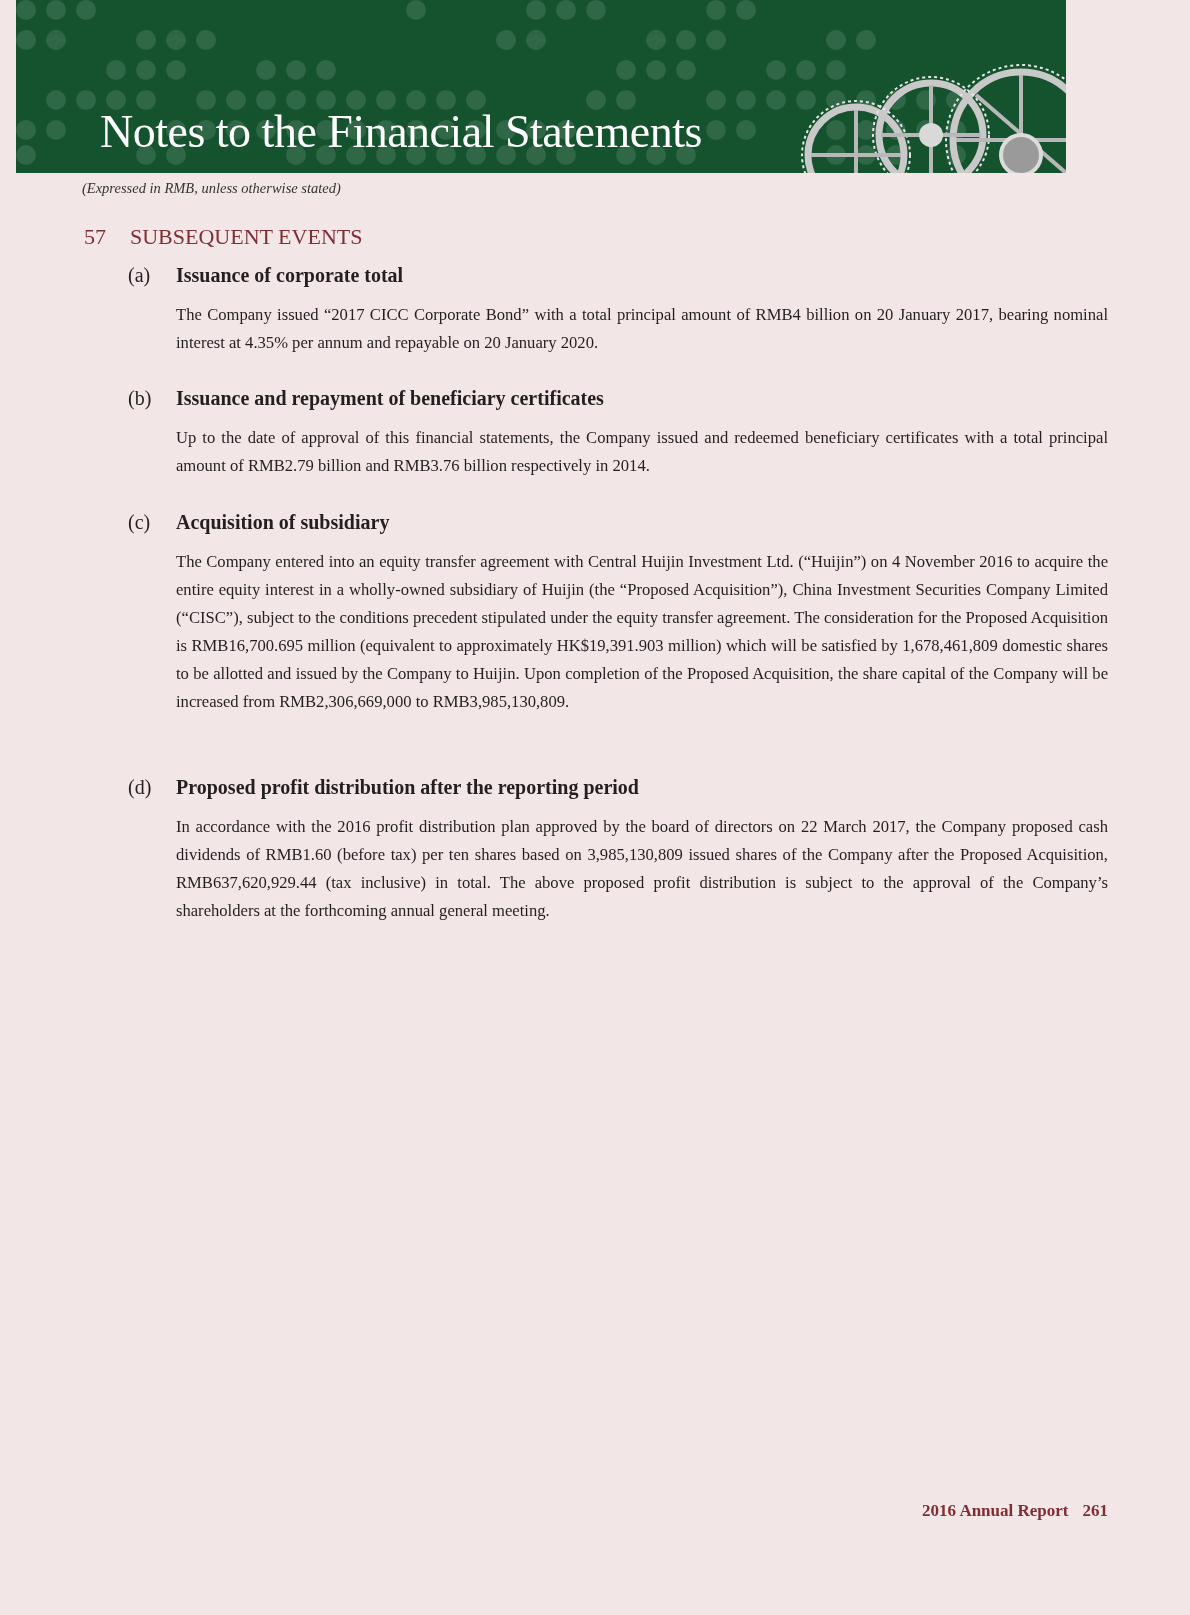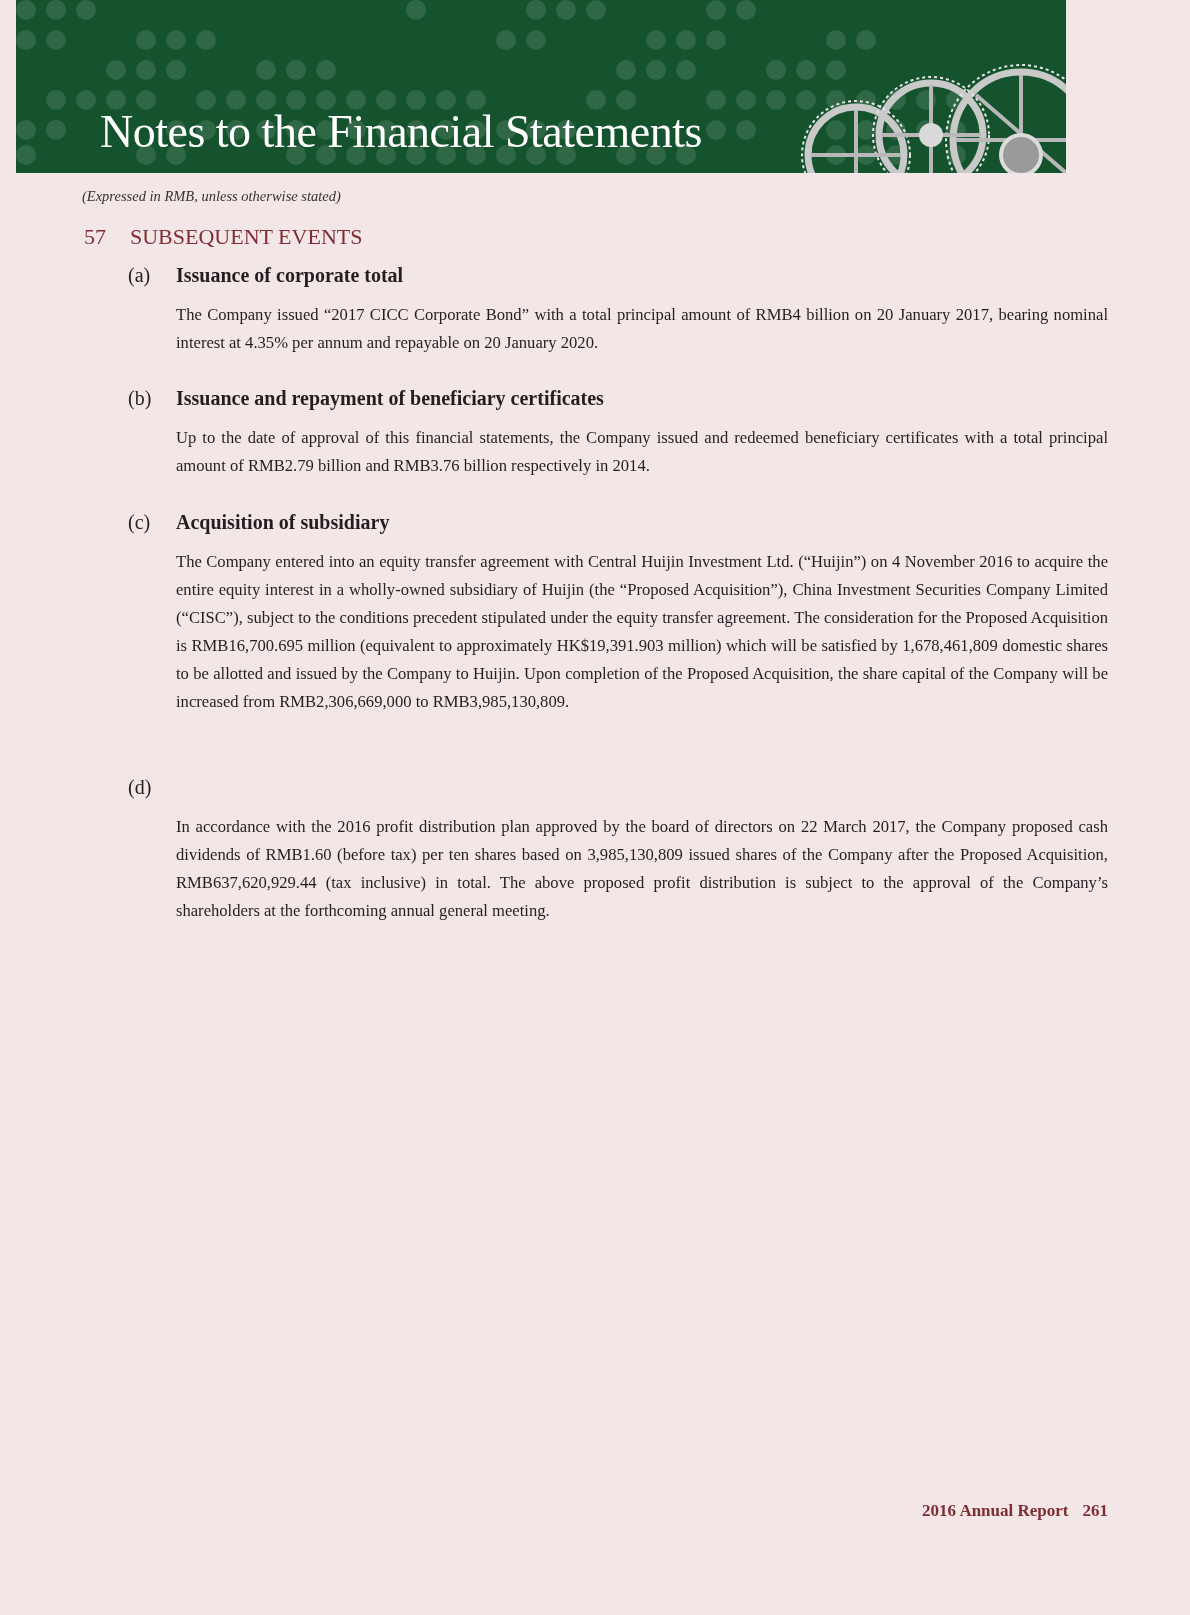--- a/index.html
+++ b/index.html
@@ -18,21 +18,21 @@
   }
   .dots { position: absolute; left: 0; top: 0; width: 1190px; height: 173px; }
   .banner-title {
     position: absolute; left: 84px; top: 105px;
     font-size: 46px; color: #ffffff; letter-spacing: -0.5px;
     font-family: "Liberation Serif", "DejaVu Serif", serif;
     white-space: nowrap;
   }
   .gears { position: absolute; right: 0; top: 40px; width: 280px; height: 133px; }
   .subtitle {
-    position: absolute; left: 82px; top: 188px;
+    position: absolute; left: 82px; top: 180px;
     font-style: italic; font-size: 14.5px; color: #333;
   }
   .section-heading {
     position: absolute; left: 84px; top: 224px;
     font-size: 22px; color: #7f2e33; font-weight: normal;
   }
   .section-heading .num { display: inline-block; width: 46px; }
   .sub {
     position: absolute; left: 128px; width: 980px;
   }
@@ -213,19 +213,20 @@
   <div class="sub-heading">
     <span class="letter">(c)</span>
     <span>Acquisition of subsidiary</span>
   </div>
   <div class="sub-body">The Company entered into an equity transfer agreement with Central Huijin Investment Ltd. (“Huijin”) on 4 November 2016 to acquire the entire equity interest in a wholly-owned subsidiary of Huijin (the “Proposed Acquisition”), China Investment Securities Company Limited (“CISC”), subject to the conditions precedent stipulated under the equity transfer agreement. The consideration for the Proposed Acquisition is RMB16,700.695 million (equivalent to approximately HK$19,391.903 million) which will be satisfied by 1,678,461,809 domestic shares to be allotted and issued by the Company to Huijin. Upon completion of the Proposed Acquisition, the share capital of the Company will be increased from RMB2,306,669,000 to RMB3,985,130,809.</div>
 </div>
 
 <div class="sub" style="top:776px;">
   <div class="sub-heading">
     <span class="letter">(d)</span>
+    <span>Proposed profit distribution after the reporting period</span>
   </div>
   <div class="sub-body">In accordance with the 2016 profit distribution plan approved by the board of directors on 22 March 2017, the Company proposed cash dividends of RMB1.60 (before tax) per ten shares based on 3,985,130,809 issued shares of the Company after the Proposed Acquisition, RMB637,620,929.44 (tax inclusive) in total. The above proposed profit distribution is subject to the approval of the Company’s shareholders at the forthcoming annual general meeting.</div>
 </div>
 
 <div class="footer">
   <span>2016 Annual Report</span><span class="page">261</span>
 </div>
 
 </body></html>

